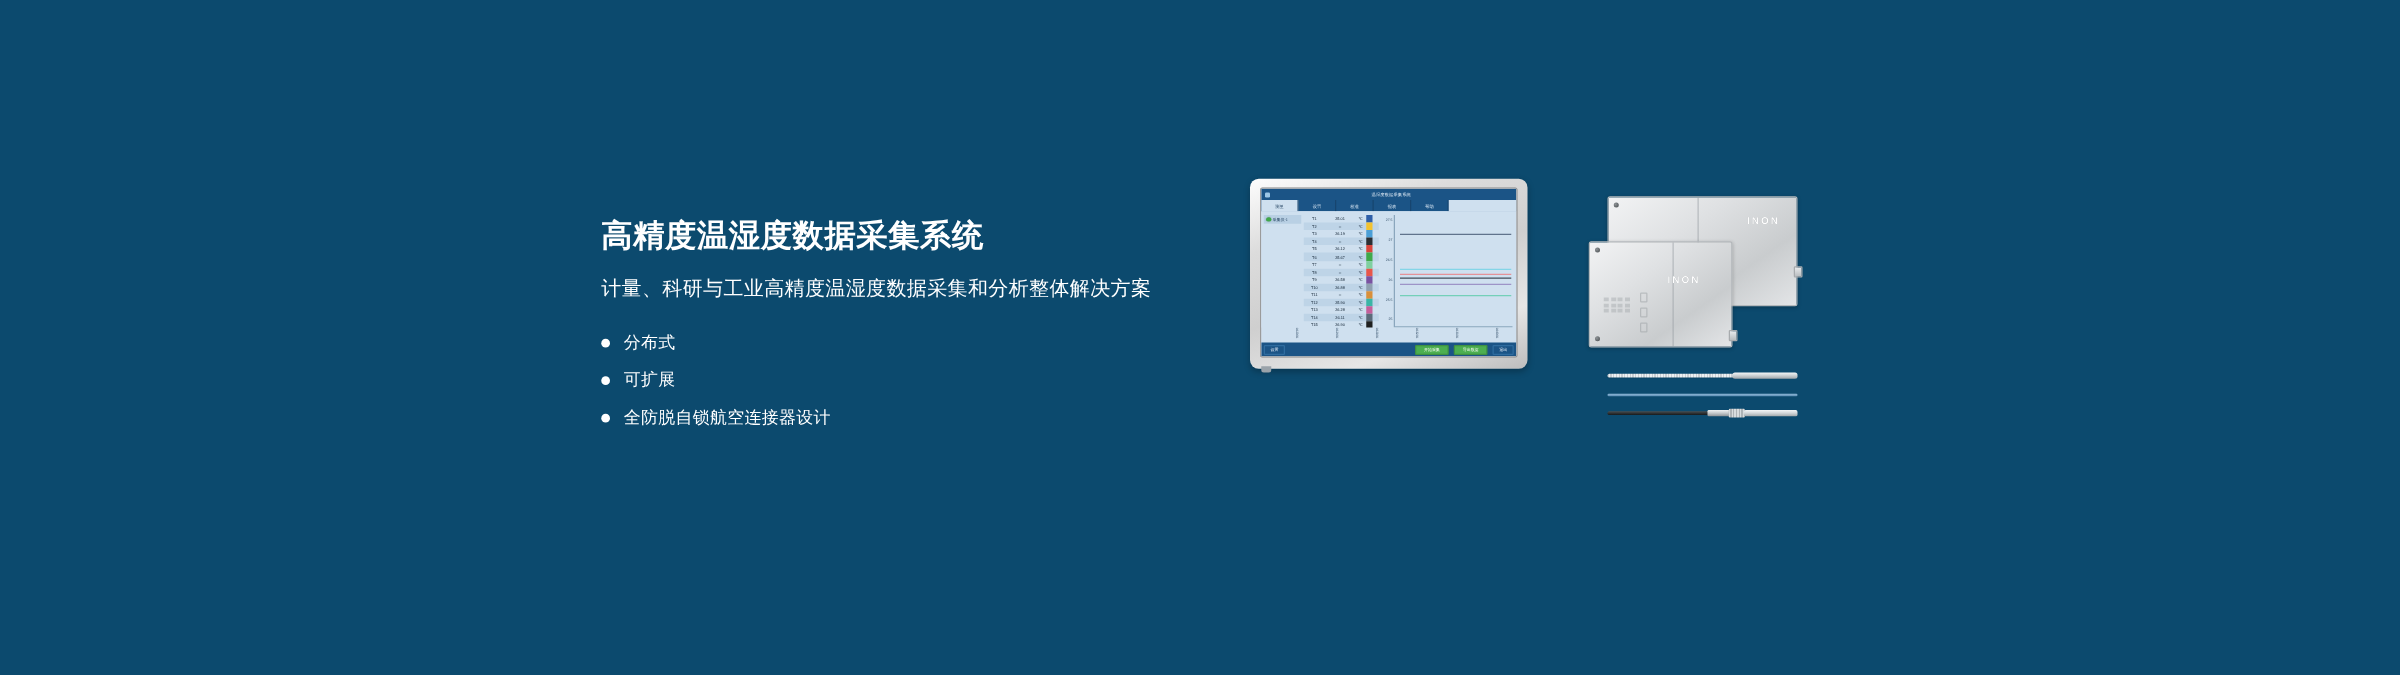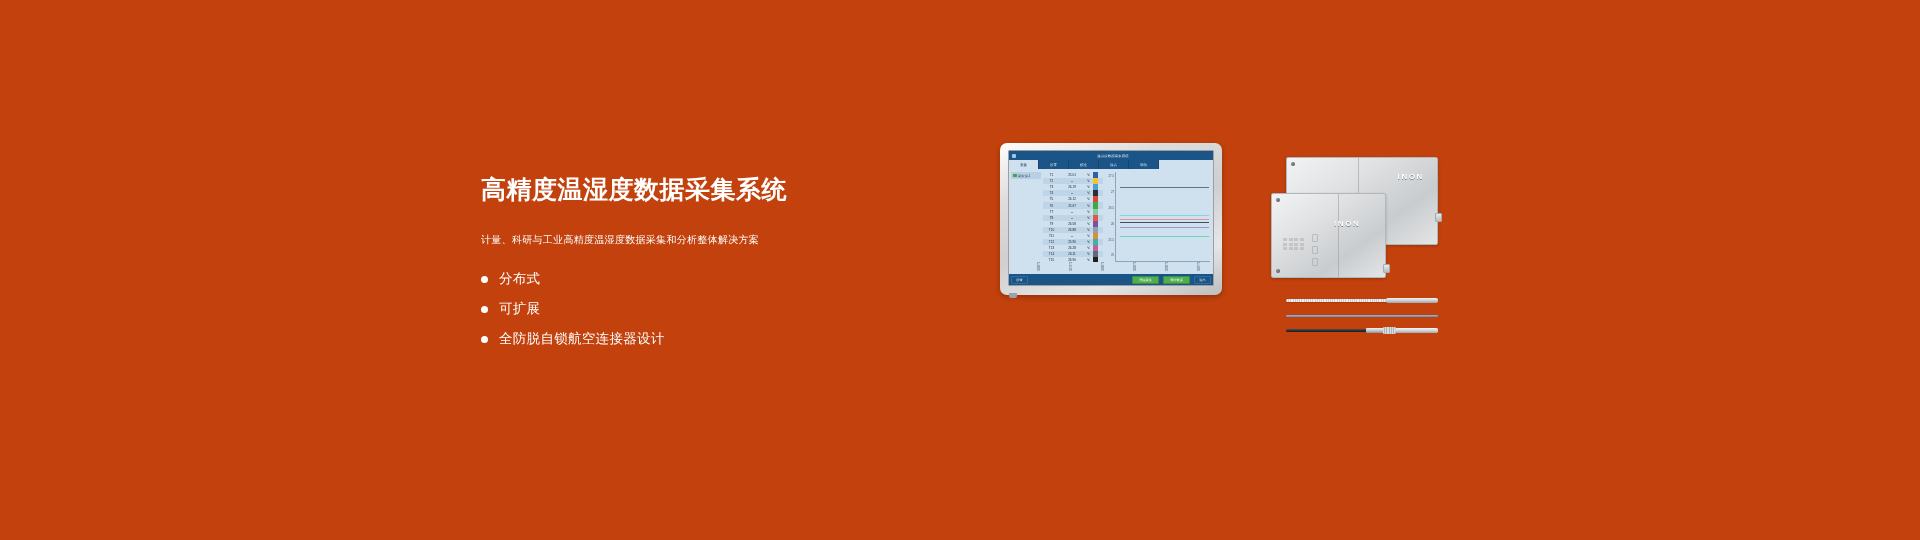--- a/index.html
+++ b/index.html
@@ -11,41 +11,41 @@
   body {
     background: #0583c6;
     font-family: "Liberation Sans", "DejaVu Sans", sans-serif;
     position: relative;
   }
 
   
   .banner {
     position: absolute;
     inset: 0;
-    background: #c2410c;
+    background: #0c4a6e;
   }
 
   
   .text-block {
     position: absolute;
     left: 481px;
     top: 176px;
     width: 470px;
   }
   .headline {
     font-size: 25px;
     font-weight: bold;
     color: #ffffff;
     letter-spacing: 0.5px;
     line-height: 1.1;
     white-space: nowrap;
   }
   .subhead {
-    margin-top: 29px;
-    font-size: 10px;
+    margin-top: 17px;
+    font-size: 16px;
     color: #ffffff;
     font-weight: normal;
     letter-spacing: 0.3px;
     white-space: nowrap;
   }
   .bullets {
     margin-top: 20px;
     list-style: none;
   }
   .bullet-item {

